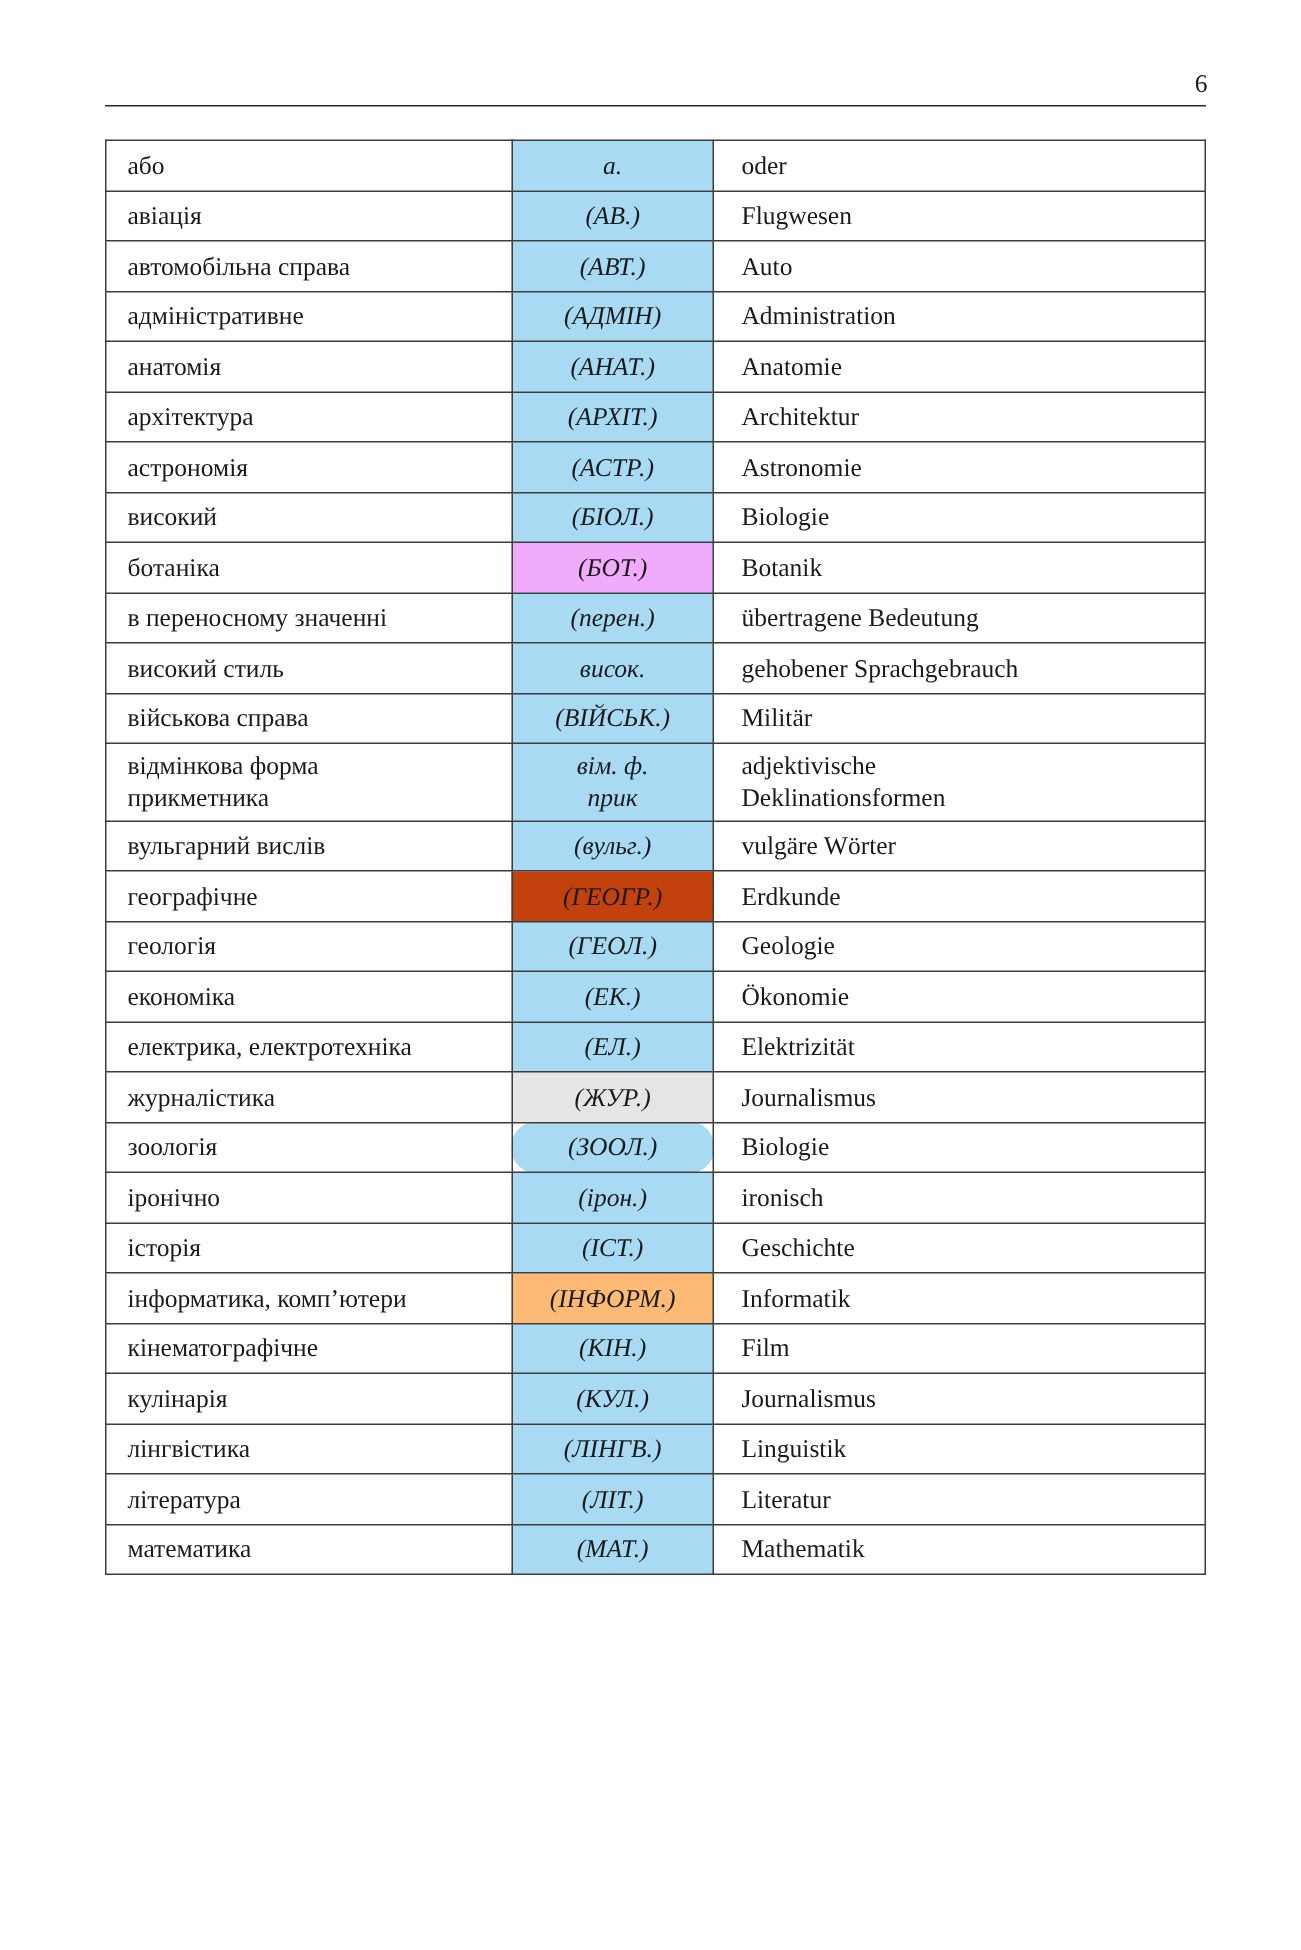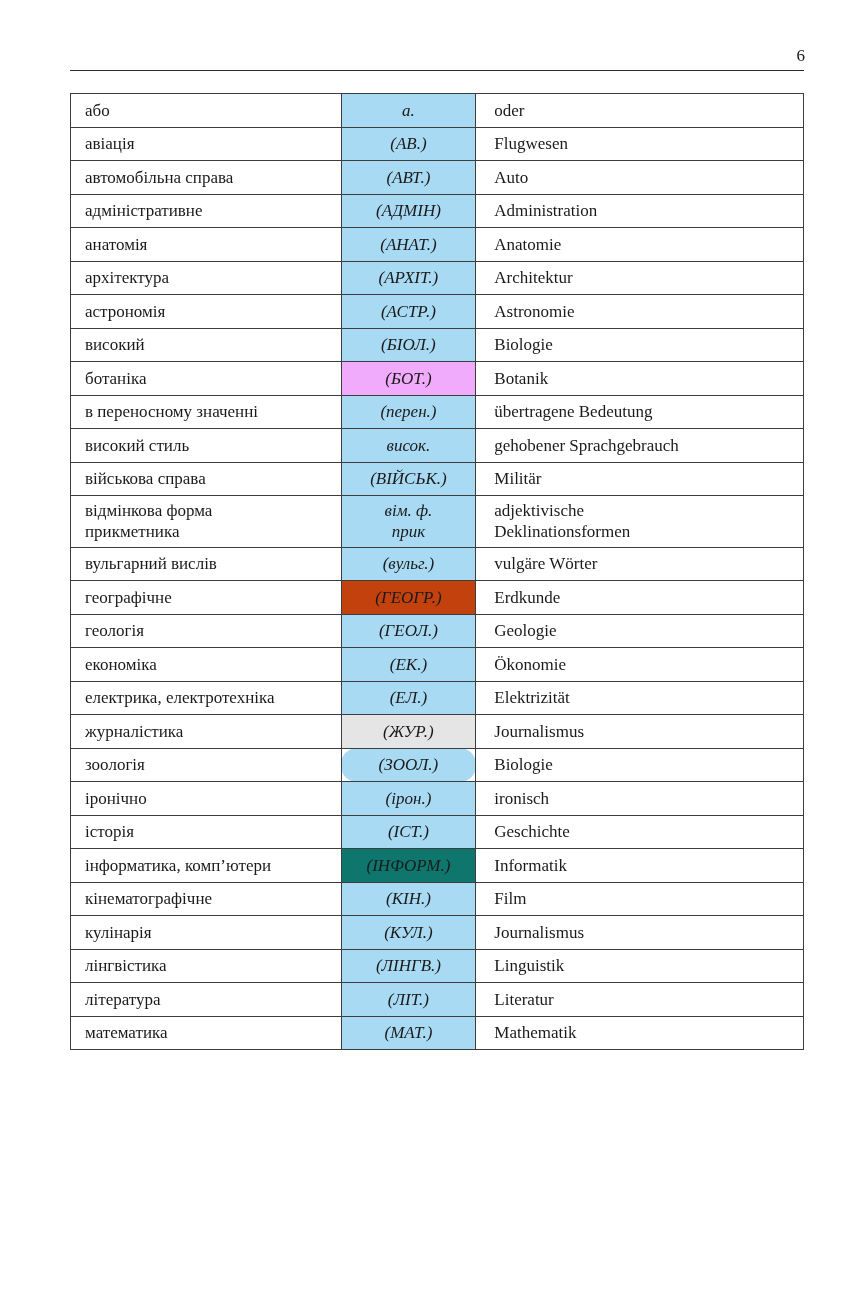--- a/index.html
+++ b/index.html
@@ -188,21 +188,21 @@
           <td class="abbr" style="background: rgb(168, 218, 244);">(ірон.)</td>
           <td class="de">ironisch</td>
         </tr>
         <tr>
           <td class="uk">історія</td>
           <td class="abbr" style="background: rgb(168, 218, 244);">(ІСТ.)</td>
           <td class="de">Geschichte</td>
         </tr>
         <tr>
           <td class="uk">інформатика, комп’ютери</td>
-          <td class="abbr" style="background: #0f766e;">(ІНФОРМ.)</td>
+          <td class="abbr" style="background: #fdba74;">(ІНФОРМ.)</td>
           <td class="de">Informatik</td>
         </tr>
         <tr>
           <td class="uk">кінематографічне</td>
           <td class="abbr" style="background: rgb(168, 218, 244);">(КІН.)</td>
           <td class="de">Film</td>
         </tr>
         <tr>
           <td class="uk">кулінарія</td>
           <td class="abbr" style="background: rgb(168, 218, 244);">(КУЛ.)</td>

